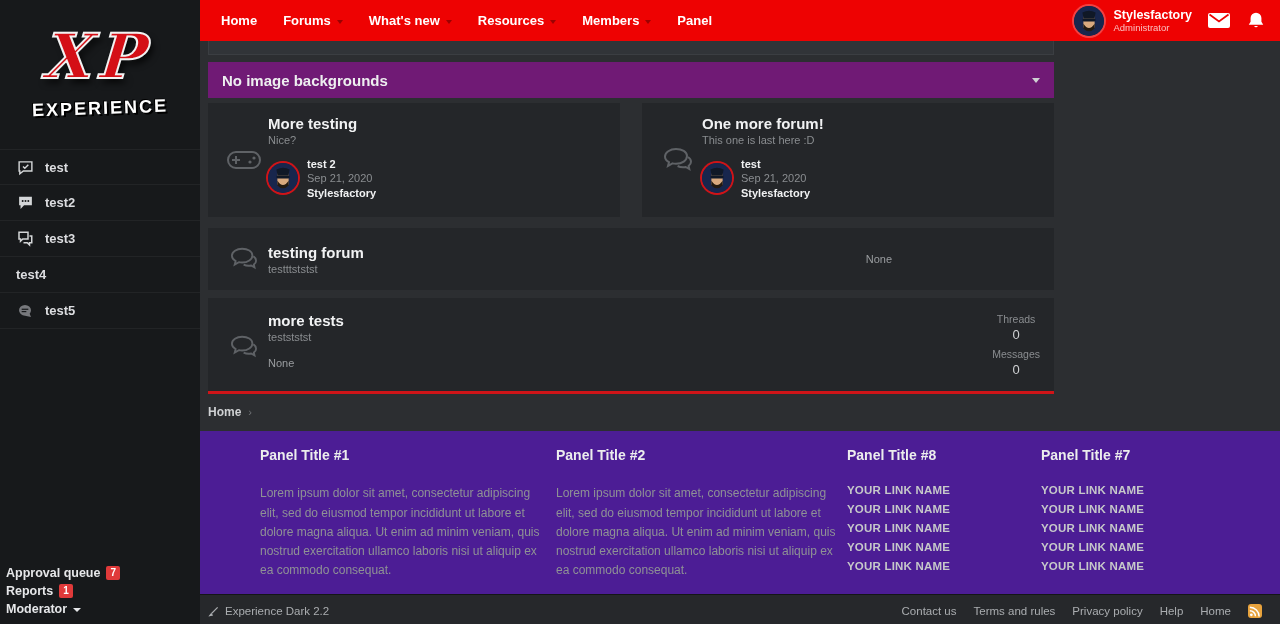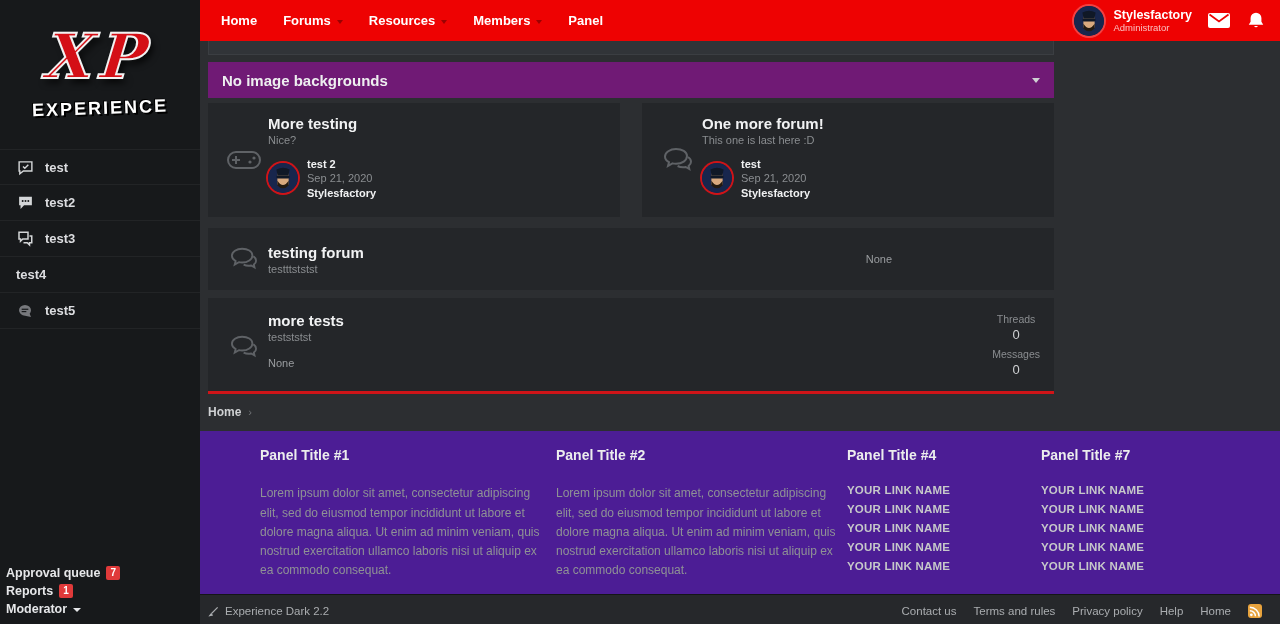--- a/index.html
+++ b/index.html
@@ -173,20 +173,24 @@
     <header class="topbar">
       <nav class="topnav">
         <span class="topnav-item">
             <span>Home</span>
           </span>
         <span class="topnav-item">
             <span>Forums</span>
             <span class="nav-caret"></span>
           </span>
         <span class="topnav-item">
+            <span>What's new</span>
+            <span class="nav-caret"></span>
+          </span>
+        <span class="topnav-item">
             <span>Resources</span>
             <span class="nav-caret"></span>
           </span>
         <span class="topnav-item">
             <span>Members</span>
             <span class="nav-caret"></span>
           </span>
         <span class="topnav-item">
             <span>Panel</span>
           </span>
@@ -339,21 +343,21 @@
     <footer class="footer">
       <div>
         <div class="panel-title">Panel Title #1</div>
         <div class="panel-text">Lorem ipsum dolor sit amet, consectetur adipiscing elit, sed do eiusmod tempor incididunt ut labore et dolore magna aliqua. Ut enim ad minim veniam, quis nostrud exercitation ullamco laboris nisi ut aliquip ex ea commodo consequat.</div>
       </div>
       <div>
         <div class="panel-title">Panel Title #2</div>
         <div class="panel-text">Lorem ipsum dolor sit amet, consectetur adipiscing elit, sed do eiusmod tempor incididunt ut labore et dolore magna aliqua. Ut enim ad minim veniam, quis nostrud exercitation ullamco laboris nisi ut aliquip ex ea commodo consequat.</div>
       </div>
       <div class="panel-links">
-        <div class="panel-title">Panel Title #4</div>
+        <div class="panel-title">Panel Title #8</div>
         <a>YOUR LINK NAME</a>
         <a>YOUR LINK NAME</a>
         <a>YOUR LINK NAME</a>
         <a>YOUR LINK NAME</a>
         <a>YOUR LINK NAME</a>
       </div>
       <div class="panel-links">
         <div class="panel-title">Panel Title #7</div>
         <a>YOUR LINK NAME</a>
         <a>YOUR LINK NAME</a>

